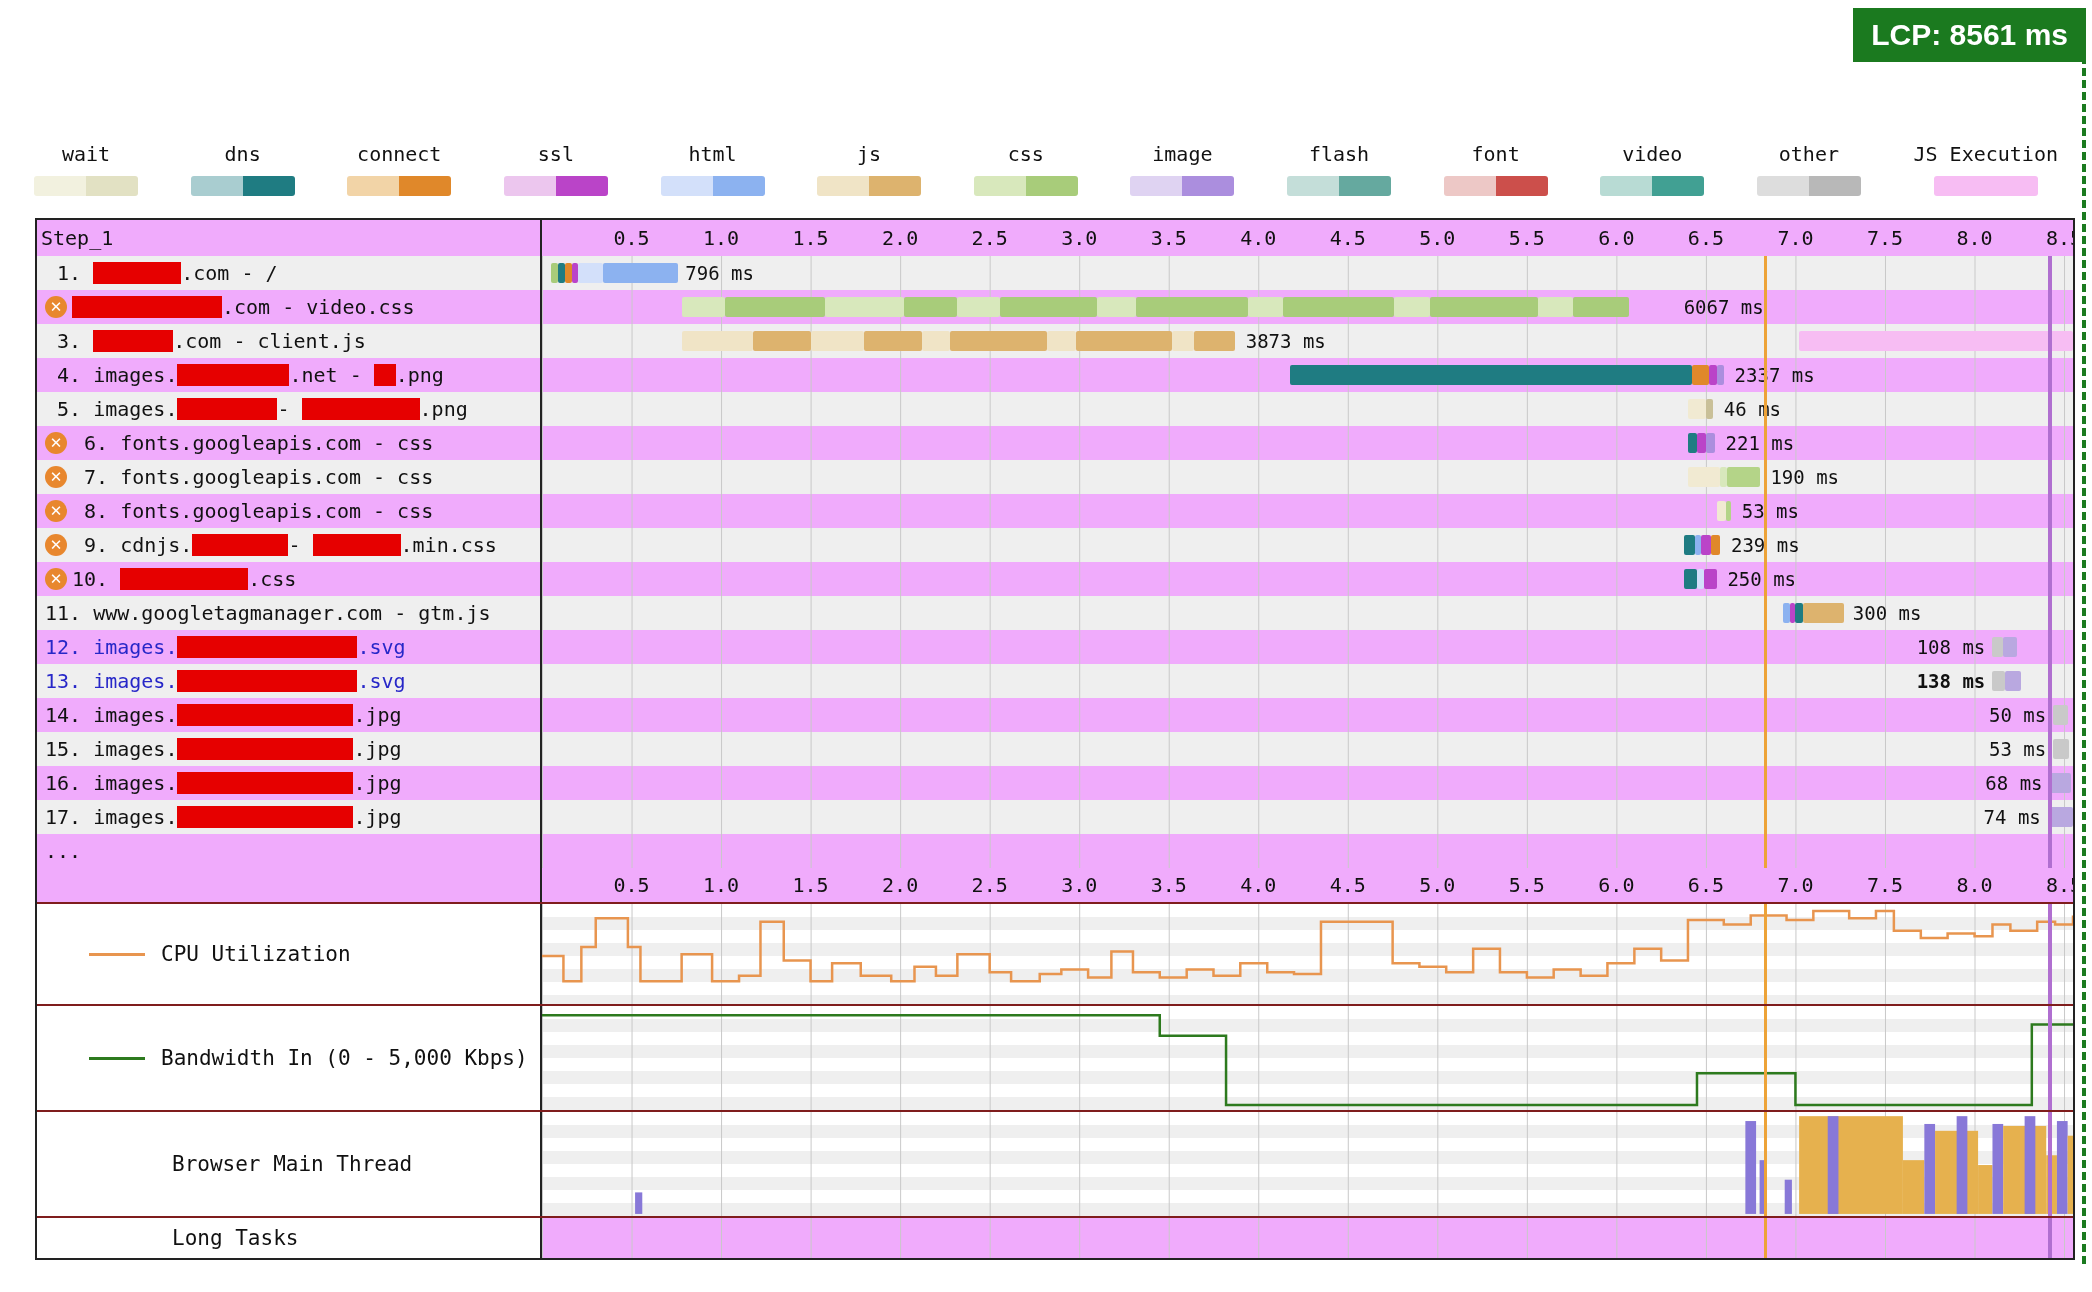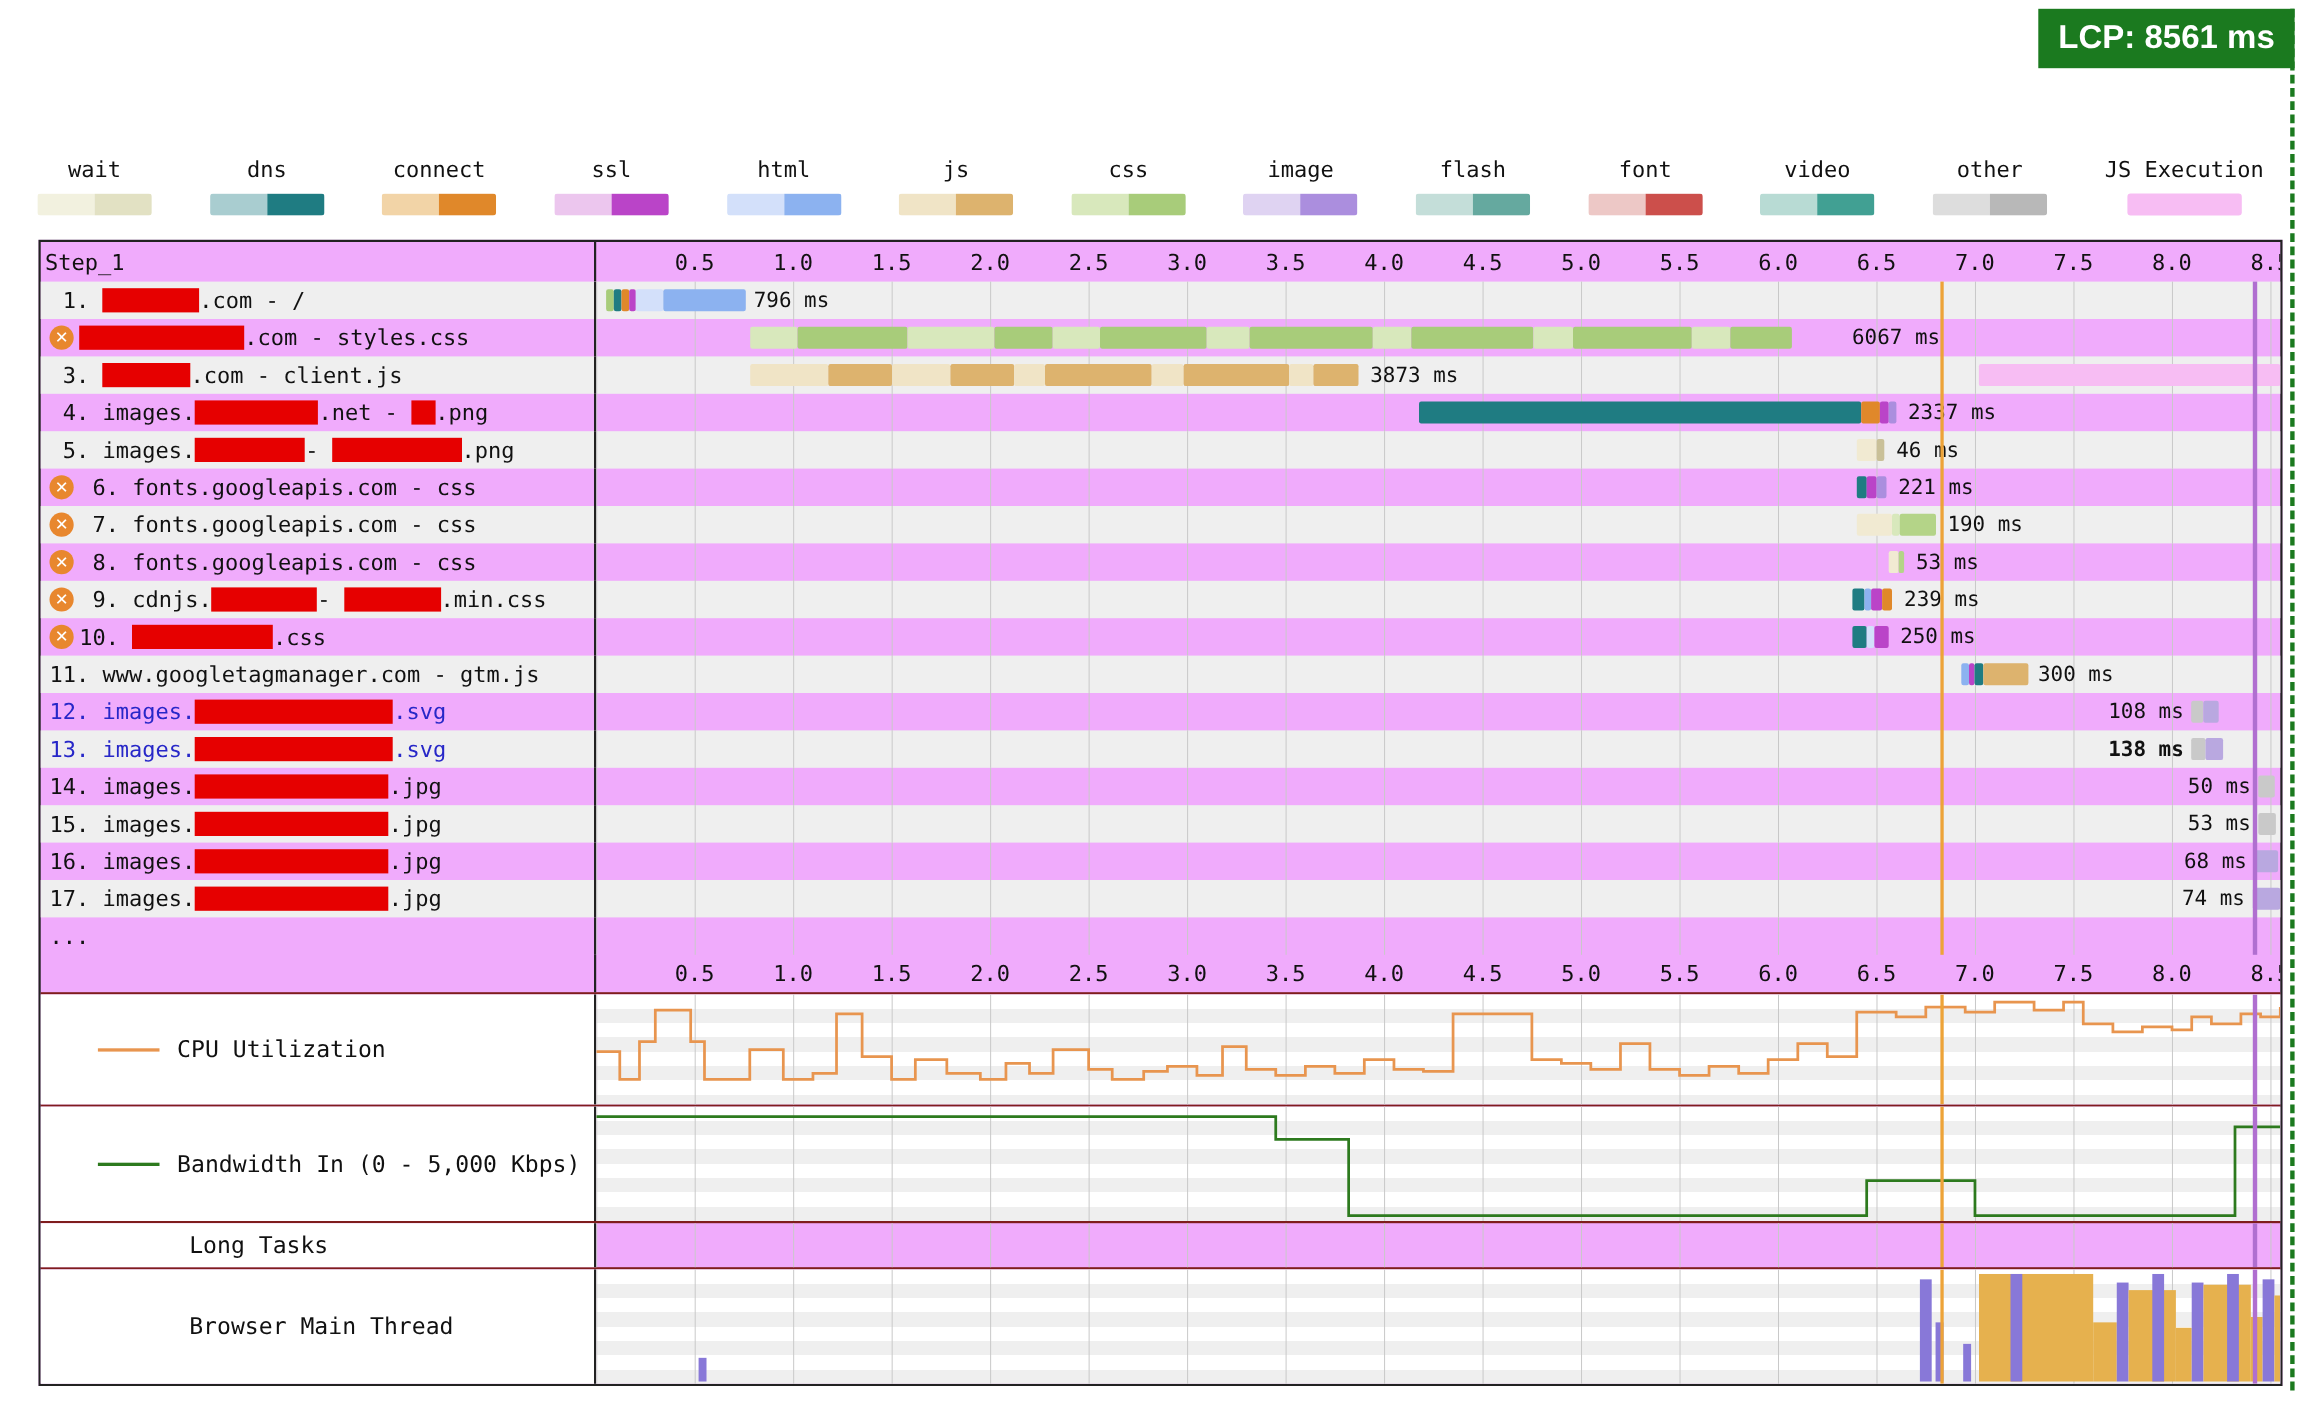--- a/index.html
+++ b/index.html
@@ -193,21 +193,21 @@
               <div class="bar" style="left: 0.584795%; width: 0.467836%; background: rgb(168, 204, 122);"></div>
               <div class="bar" style="left: 1.05263%; width: 0.467836%; background: rgb(31, 124, 130);"></div>
               <div class="bar" style="left: 1.52047%; width: 0.467836%; background: rgb(224, 136, 42);"></div>
               <div class="bar" style="left: 1.9883%; width: 0.350877%; background: rgb(186, 68, 200);"></div>
               <div class="bar" style="left: 2.33918%; width: 1.63743%; background: rgb(211, 224, 250);"></div>
               <div class="bar" style="left: 3.97661%; width: 4.91228%; background: rgb(140, 178, 240);"></div>
               <span class="time-label" style="left: 9.35673%;">796 ms</span>
             </div>
           </div>
           <div class="wf-row">
-            <div class="wf-label"><span class="blocked-icon">✕</span><span class="redact" style="width: 150px; background: rgb(230, 0, 0);"></span><span>.com - styles.css</span></div>
+            <div class="wf-label"><span class="blocked-icon">✕</span><span class="redact" style="width: 150px; background: rgb(230, 0, 0);"></span><span>.com - video.css</span></div>
             <div class="wf-cell">
               <div class="bar" style="left: 9.12281%; width: 2.80702%; background: rgb(216, 232, 188);"></div>
               <div class="bar" style="left: 11.9298%; width: 6.54971%; background: rgb(168, 204, 122);"></div>
               <div class="bar" style="left: 18.4795%; width: 5.1462%; background: rgb(216, 232, 188);"></div>
               <div class="bar" style="left: 23.6257%; width: 3.50877%; background: rgb(168, 204, 122);"></div>
               <div class="bar" style="left: 27.1345%; width: 2.80702%; background: rgb(216, 232, 188);"></div>
               <div class="bar" style="left: 29.9415%; width: 6.31579%; background: rgb(168, 204, 122);"></div>
               <div class="bar" style="left: 36.2573%; width: 2.5731%; background: rgb(216, 232, 188);"></div>
               <div class="bar" style="left: 38.8304%; width: 7.25146%; background: rgb(168, 204, 122);"></div>
               <div class="bar" style="left: 46.0819%; width: 2.33918%; background: rgb(216, 232, 188);"></div>
@@ -403,31 +403,20 @@
 
     <div class="sec" style="height:104px">
       <div class="sec-label">
         <span class="swatch" id="bw-swatch" style="background: rgb(45, 122, 30);"></span>
         <span>Bandwidth In (0 - 5,000 Kbps)</span>
       </div>
       <div class="sec-chart striped" id="bw-chart">
           <svg viewBox="0 0 1000 100" preserveAspectRatio="none" class="chart-svg">
             <path d="M0.0 8.8 H403.5 V28.6 H446.8 V95.2 H754.4 V64.6 H818.7 V95.2 H973.1 V17.8 H1000" fill="none" stroke="#2d7a1e" stroke-width="2.5" vector-effect="non-scaling-stroke"></path>
           </svg>
-          <div class="event-line" style="left: calc(79.883% - 1.5px); width: 3px; background: rgb(237, 163, 56);"></div>
-          <div class="event-line" style="left: calc(98.4795% - 2px); width: 4px; background: rgb(176, 111, 208);"></div>
-        </div>
-    </div>
-
-    <div class="sec" style="height:40px">
-      <div class="sec-label centered">
-        <span>Long Tasks</span>
-      </div>
-      <div class="sec-chart plain" id="lt-chart">
-          <svg viewBox="0 0 1000 100" preserveAspectRatio="none" class="chart-svg"></svg>
           <div class="event-line" style="left: calc(79.883% - 1.5px); width: 3px; background: rgb(237, 163, 56);"></div>
           <div class="event-line" style="left: calc(98.4795% - 2px); width: 4px; background: rgb(176, 111, 208);"></div>
         </div>
     </div>
 
     <div class="sec" style="height:104px">
       <div class="sec-label centered">
         <span>Browser Main Thread</span>
       </div>
       <div class="sec-chart striped" id="mt-chart">
@@ -448,14 +437,25 @@
             <rect x="968.4" y="4.0" width="7.0" height="94.0" fill="#8878d8"></rect>
             <rect x="982.5" y="41.6" width="7.0" height="56.4" fill="#e6b14e"></rect>
             <rect x="989.5" y="8.7" width="7.0" height="89.3" fill="#8878d8"></rect>
             <rect x="996.5" y="22.8" width="3.5" height="75.2" fill="#e6b14e"></rect>
           </svg>
           <div class="event-line" style="left: calc(79.883% - 1.5px); width: 3px; background: rgb(237, 163, 56);"></div>
           <div class="event-line" style="left: calc(98.4795% - 2px); width: 4px; background: rgb(176, 111, 208);"></div>
         </div>
     </div>
 
+    <div class="sec" style="height:40px">
+      <div class="sec-label centered">
+        <span>Long Tasks</span>
+      </div>
+      <div class="sec-chart plain" id="lt-chart">
+          <svg viewBox="0 0 1000 100" preserveAspectRatio="none" class="chart-svg"></svg>
+          <div class="event-line" style="left: calc(79.883% - 1.5px); width: 3px; background: rgb(237, 163, 56);"></div>
+          <div class="event-line" style="left: calc(98.4795% - 2px); width: 4px; background: rgb(176, 111, 208);"></div>
+        </div>
+    </div>
+
   </div>
 </div>
 
 </body></html>

